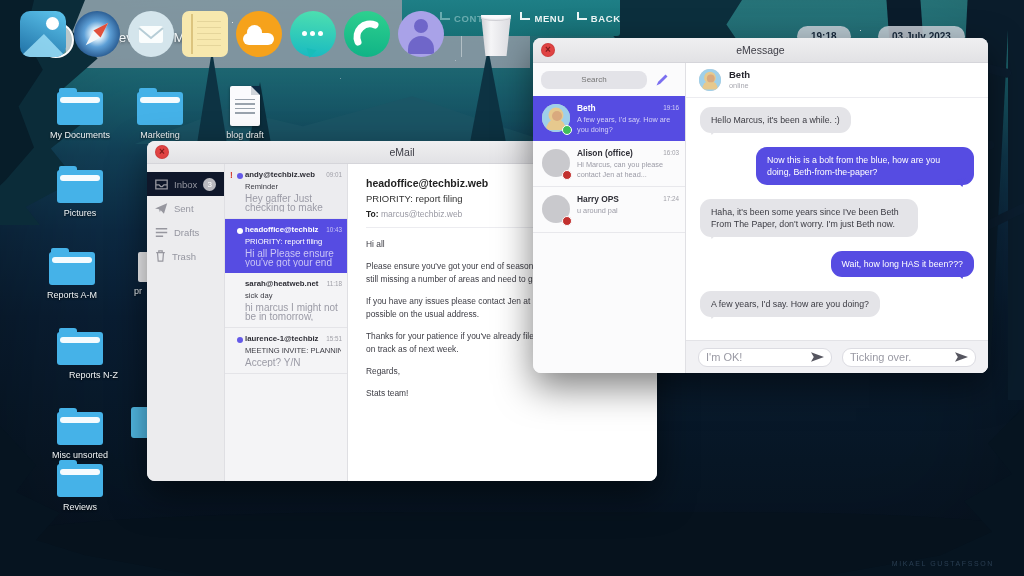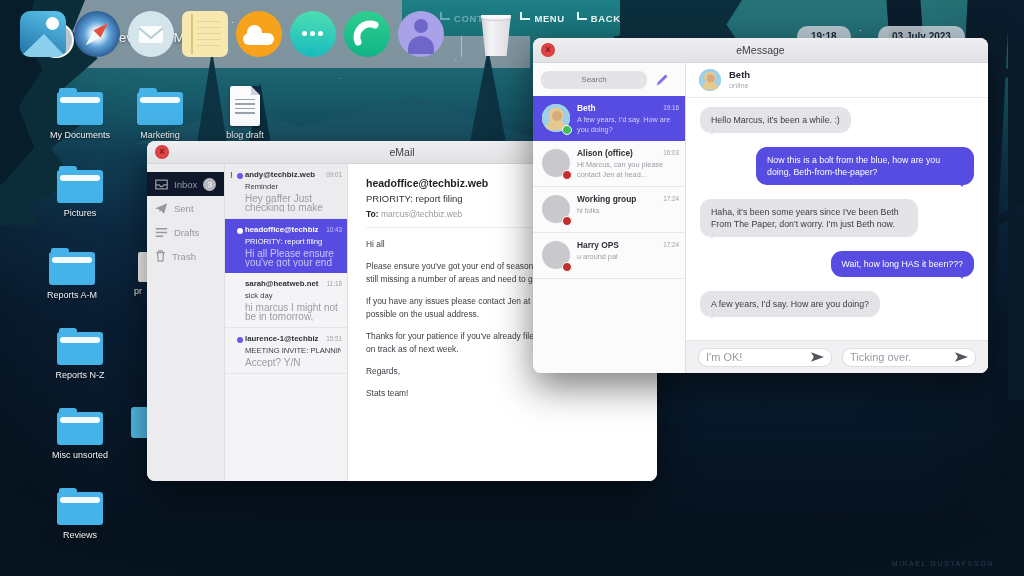--- a/index.html
+++ b/index.html
@@ -242,29 +242,29 @@
     <div class="dlabel">blog draft</div>
   </div>
   <div class="abs dicon" style="left:42px;top:170px;">
     <div class="folder"></div>
     <div class="dlabel">Pictures</div>
   </div>
   <div class="abs dicon" style="left:34px;top:252px;">
     <div class="folder"></div>
     <div class="dlabel">Reports A-M</div>
   </div>
-  <div class="abs dicon" style="left:42px;top:332px;">
+  <div class="abs dicon" style="left:42px;top:332px;text-align:right;">
     <div class="folder"></div>
     <div class="dlabel">Reports N-Z</div>
   </div>
   <div class="abs dicon" style="left:42px;top:412px;">
     <div class="folder"></div>
     <div class="dlabel">Misc unsorted</div>
   </div>
-  <div class="abs dicon" style="left:42px;top:492px;">
+  <div class="abs dicon" style="left:42px;top:464px;">
     <div class="folder"></div>
     <div class="dlabel">Reviews</div>
   </div>
 
   <div class="abs sliver-paper"></div>
   <div class="abs fragment" style="left:134px;top:286px;">pr</div>
   <div class="abs fragment" style="left:144px;top:371px;padding-left:32px;">pe</div>
   <div class="abs sliver-folder"></div>
 
   <div id="email-window" class="abs window">
@@ -397,27 +397,20 @@
         </div>
 
         <div class="crow">
           <div class="cavatar"></div>
           <span class="statusdot"></span>
           <div class="cname">Alison (office)</div>
           <div class="ctime">16:03</div>
           <div class="cprev">Hi Marcus, can you please contact Jen at head...</div>
         </div>
 
-        <div class="crow">
-          <div class="cavatar"></div>
-          <span class="statusdot"></span>
-          <div class="cname">Working group</div>
-          <div class="ctime">17:24</div>
-          <div class="cprev">hi folks</div>
-        </div>
 
         <div class="crow">
           <div class="cavatar"></div>
           <span class="statusdot"></span>
           <div class="cname">Harry OPS</div>
           <div class="ctime">17:24</div>
           <div class="cprev">u around pal</div>
         </div>
       </div>
 

